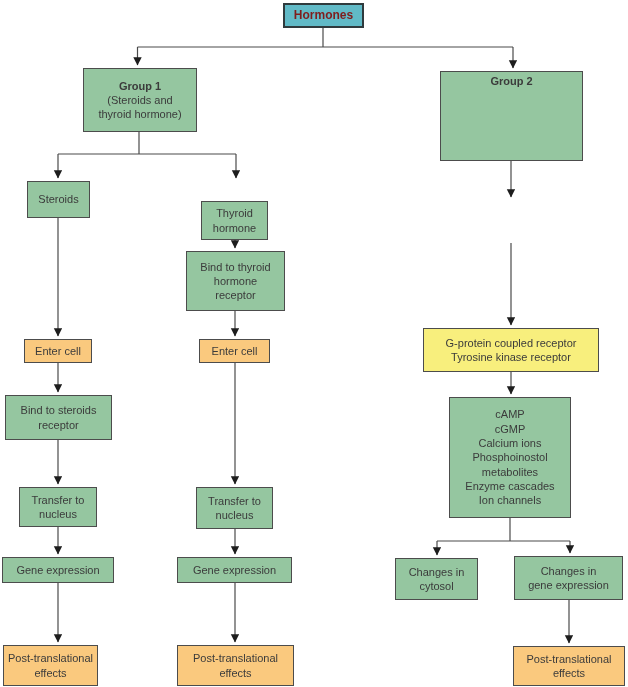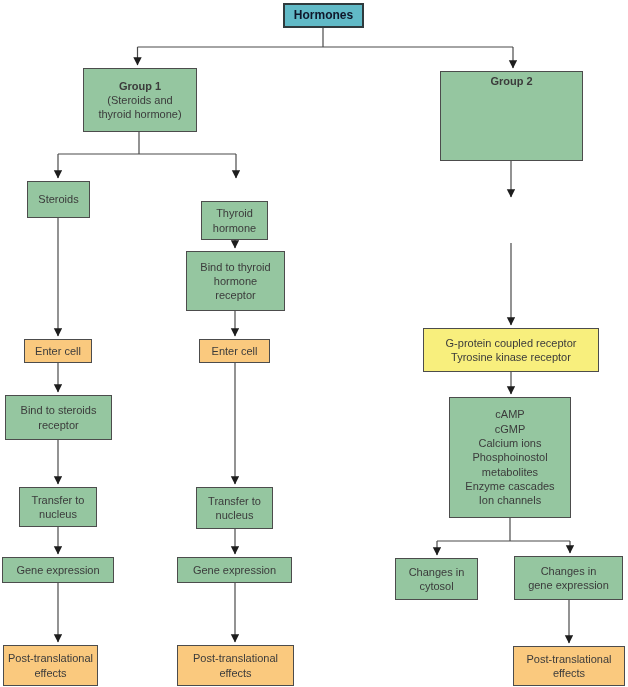--- a/index.html
+++ b/index.html
@@ -33,21 +33,21 @@
     justify-content: center;
     text-align: center;
     font-size: 11px;
     line-height: 1.3;
     color: var(--text, #3b3b3b);
     padding: 2px 3px;
   }
   .node .label, .node .body { white-space: pre-line; }
   .node .title { font-weight: bold; }
   .teal   { background: var(--teal, #61bac7); border-width: 2px; border-color: #2f3a3d; }
-  .teal .label { font-weight: bold; font-size: 12px; color: #0f172a; }
+  .teal .label { font-weight: bold; font-size: 12px; color: #7f1d1d; }
   .green  { background: var(--green, #95c6a0); }
   .orange { background: var(--orange, #fac97e); }
   .yellow { background: var(--yellow, #f8ef7d); }
 </style>
 </head>
 <body>
 
 <div id="diagram">
 
   <svg id="arrow-layer" viewBox="0 0 628 687" xmlns="http://www.w3.org/2000/svg">

